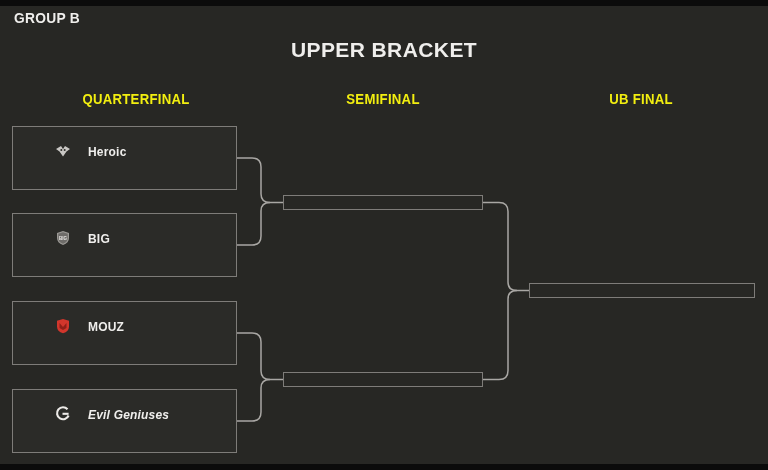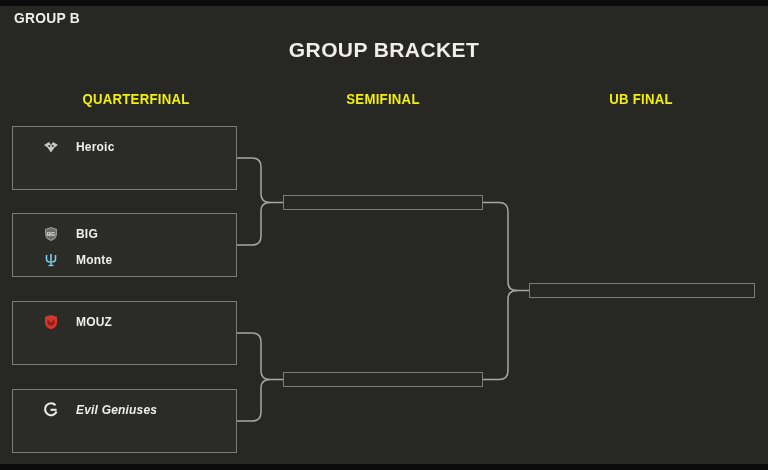--- a/index.html
+++ b/index.html
@@ -45,22 +45,22 @@
   .match-box{
     position:absolute;left:12px;width:225px;height:64px;
     background:var(--box-bg);border:1px solid var(--box-border);
   }
   .match-1{top:126px;}
   .match-2{top:213px;padding-left:17px;}
   .match-3{top:301px;}
   .match-4{top:389px;font-style:italic;}
 
   .team-row{
-    position:absolute;left:0;width:100%;height:24px;
-    display:flex;align-items:center;
+    position:absolute;left:12px;width:100%;height:24px;
+    display:flex;align-items:flex-end;
   }
   .team-row.r1{top:8px;}
   .team-row.r2{top:34px;}
   .team-logo{
     width:16px;height:16px;margin-left:30px;flex:0 0 16px;
     display:flex;align-items:center;justify-content:center;
   }
   .team-logo svg{display:block;}
   .team-name{
     margin-left:17px;font-size:12.5px;font-weight:700;letter-spacing:.2px;
@@ -77,21 +77,21 @@
 
   .connector-layer{position:absolute;left:0;top:0;pointer-events:none;}
 </style>
 </head>
 <body>
 
 <div class="edge-top"></div>
 <div class="edge-bottom"></div>
 
 <div class="group-label">GROUP B</div>
-<div class="bracket-title">GROUP BRACKET</div>
+<div class="bracket-title">UPPER BRACKET</div>
 
 <div class="col-header col-qf">QUARTERFINAL</div>
 <div class="col-header col-sf">SEMIFINAL</div>
 <div class="col-header col-ubf">UB FINAL</div>
 
 <svg class="connector-layer" width="768" height="470" viewBox="0 0 768 470">
   <g fill="none" stroke="var(--line)" stroke-width="1.5">
     <path d="M237 158 H252 Q261 158 261 167 V194 Q261 202.5 270 202.5 H283"></path>
     <path d="M237 245 H252 Q261 245 261 236 V211 Q261 202.5 270 202.5"></path>
     <path d="M237 333 H252 Q261 333 261 342 V371 Q261 379.5 270 379.5 H283"></path>
@@ -118,33 +118,20 @@
   <div class="team-row r1">
     <span class="team-logo">
       <svg width="16" height="16" viewBox="0 0 16 16">
         <path d="M8 1 L14 3 V8 Q14 13 8 15 Q2 13 2 8 V3 Z" fill="#9b9995"></path>
         <path d="M8 2.2 L12.8 3.8 V8 Q12.8 12 8 13.7 Q3.2 12 3.2 8 V3.8 Z" fill="#6e6c69"></path>
         <text x="8" y="10" text-anchor="middle" font-size="4.5" font-weight="bold" fill="#e8e6e3" font-family="Liberation Sans, sans-serif">BIG</text>
       </svg>
     </span>
     <span class="team-name">BIG</span>
   </div>
-  <div class="team-row r2">
-    <span class="team-logo">
-      <svg width="16" height="16" viewBox="0 0 16 16">
-        <g fill="none" stroke="#79cdee" stroke-width="1.6">
-          <path d="M8 2 V13"></path>
-          <path d="M3.5 3 V7 Q3.5 10 7 10"></path>
-          <path d="M12.5 3 V7 Q12.5 10 9 10"></path>
-        </g>
-        <path d="M5.5 13.5 H10.5" stroke="#79cdee" stroke-width="1.4" fill="none"></path>
-      </svg>
-    </span>
-    <span class="team-name">Monte</span>
-  </div>
 </div>
 
 <div class="match-box match-3">
   <div class="team-row r1">
     <span class="team-logo">
       <svg width="16" height="16" viewBox="0 0 16 16">
         <path d="M8 1 L14 2.8 V8.5 Q14 13.5 8 15.3 Q2 13.5 2 8.5 V2.8 Z" fill="#d2362c"></path>
         <path d="M4.5 5 L8 9 L11.5 5 L11.5 10 L8 12 L4.5 10 Z" fill="#8f1f18"></path>
       </svg>
     </span>

